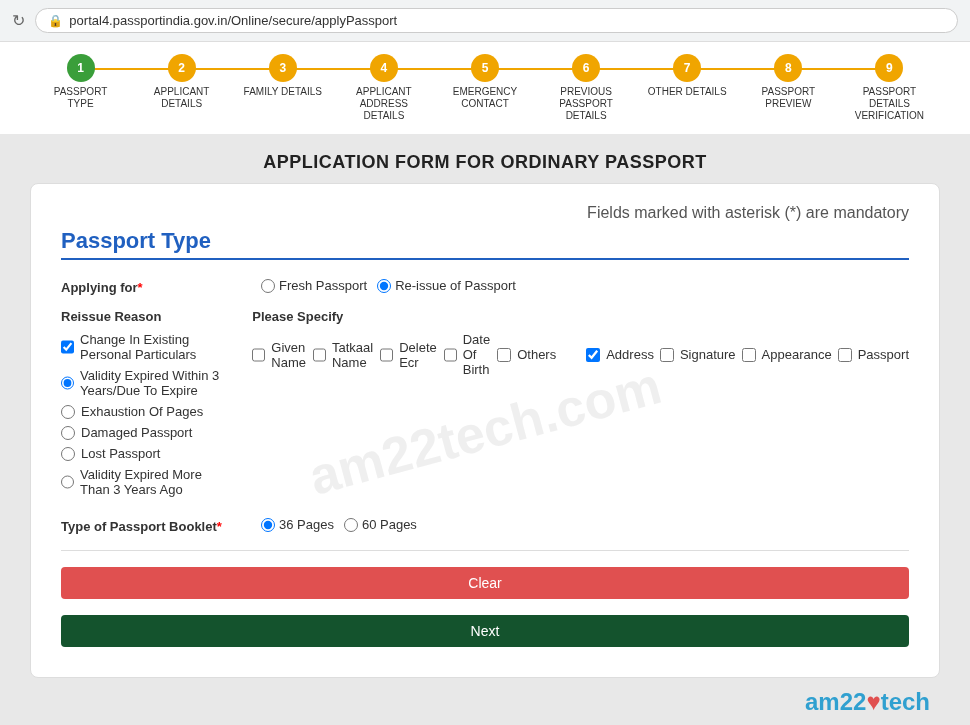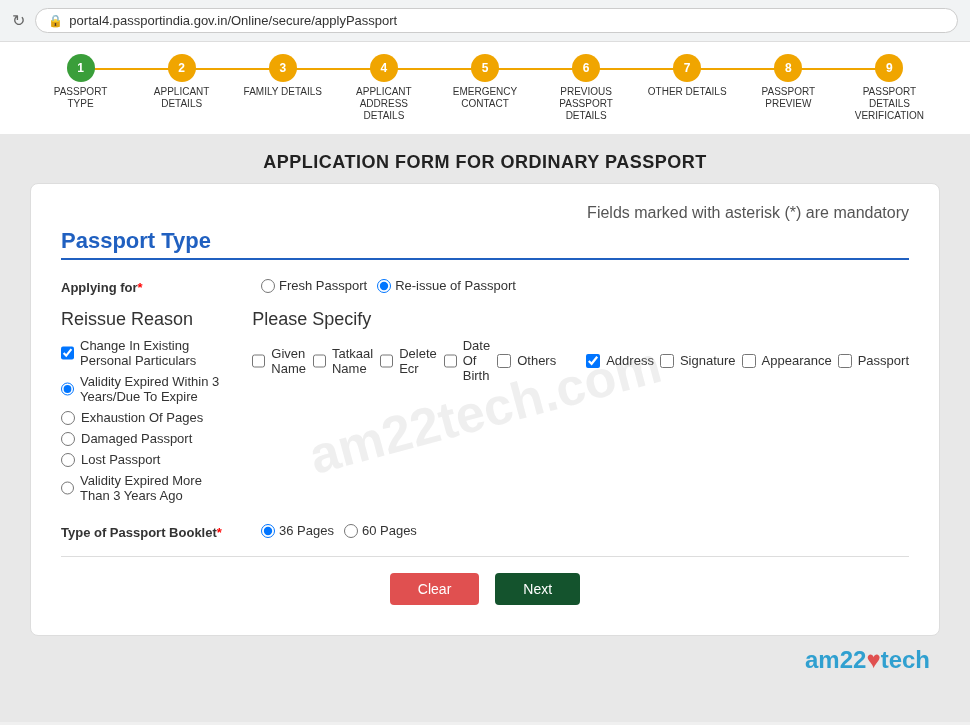--- a/index.html
+++ b/index.html
@@ -167,22 +167,22 @@
       margin-bottom: 14px;
     }
     .reissue-left {
       flex: 1;
     }
     .reissue-right {
       flex: 1;
       padding-left: 20px;
     }
     .reissue-title {
-      font-weight: normal;
-      font-size: 18px;
+      font-weight: bold;
+      font-size: 13px;
       margin-bottom: 8px;
     }
     .reissue-option {
       display: flex;
       align-items: center;
       gap: 6px;
       font-size: 13px;
       margin-bottom: 6px;
     }
 
@@ -201,20 +201,21 @@
       gap: 6px;
       font-size: 13px;
     }
 
     
     .button-row {
       display: flex;
       justify-content: center;
       gap: 16px;
       margin-top: 7px;
+      flex-direction: column;
     }
     .btn-clear {
       background: #e05050;
       color: white;
       border: none;
       padding: 8px 28px;
       border-radius: 4px;
       font-size: 14px;
       cursor: pointer;
     }

